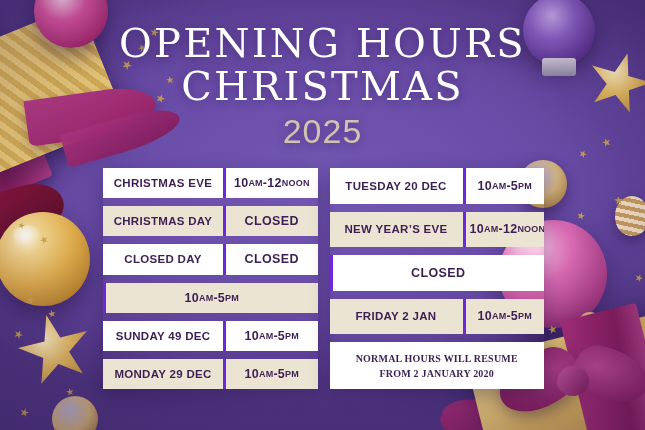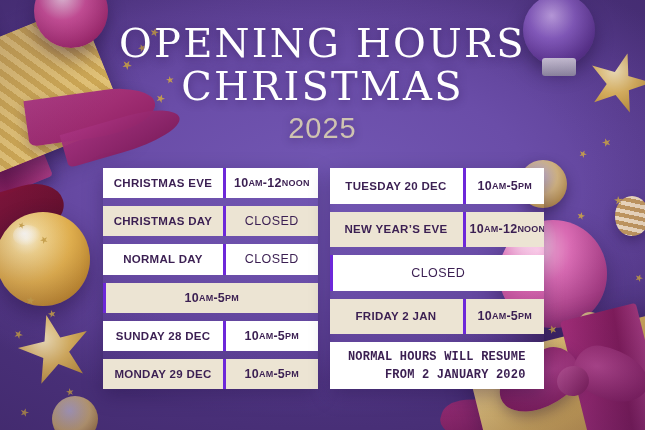--- a/index.html
+++ b/index.html
@@ -226,21 +226,21 @@
     font-weight:400;
     font-size:40px;
     line-height:1.08;
     letter-spacing:2.2px;
     text-shadow:0 2px 10px rgba(40,16,72,.45);
   }
   .title-year {
     margin-top:4px;
     font-family:"Liberation Sans", sans-serif;
     font-weight:400;
-    font-size:29px;
+    font-size:34px;
     letter-spacing:1px;
     color:#cfc3b1;
     text-shadow:0 2px 8px rgba(40,16,72,.4);
   }
 
   
   .tables {
     position:absolute;
     left:103px; top:168px;
     width:441px; height:221px;
@@ -278,39 +278,38 @@
     white-space:nowrap;
     text-align:center;
   }
   .cell.day   { flex:0 0 120px; }
   .cell.hours { flex:1 1 auto; border-left:3px solid #6d28d9; }
 
   .tbl.right .cell.day   { flex:0 0 133px; }
 
   .cell .num { font-size:12.5px; font-weight:700; }
   .cell .sm  { font-size:9px; font-weight:700; letter-spacing:.2px; }
-  .cell .closed { font-size:12.5px; font-weight:400; letter-spacing:.4px; }
+  .cell .closed { font-size:12.5px; font-weight:700; letter-spacing:.4px; }
 
   .note-row {
     flex:1.32 1 0;
     background:#ffffff;
     display:flex;
     align-items:center;
     justify-content:center;
     text-align:center;
     padding:0 10px;
   }
   .note-text {
     color:#3b1f52;
-    font-family:Liberation Mono, monospace;
+    font-family:Liberation Serif, serif;
     font-weight:700;
-    font-size:12px;
+    font-size:10px;
     line-height:1.5;
     letter-spacing:.2px;
-    text-align:right;
   }
   .note-text .bold { font-weight:700; }
 </style>
 </head>
 <body>
 
 <div id="poster">
 
   <div class="bg-base"></div>
 
@@ -381,37 +380,37 @@
       </div>
 
       <div class="row even">
         <div class="cell day">CHRISTMAS DAY</div>
         <div class="cell hours">
           <span class="closed">CLOSED</span>
         </div>
       </div>
 
       <div class="row odd">
-        <div class="cell day">NORMAL DAY</div>
+        <div class="cell day">CLOSED DAY</div>
         <div class="cell hours">
           <span class="closed">CLOSED</span>
         </div>
       </div>
 
       <div class="row even">
         <div class="cell hours">
           <span class="num">10</span>
             <span class="sm">AM</span>
             <span class="num">-5</span>
             <span class="sm">PM</span>
         </div>
       </div>
 
       <div class="row odd">
-        <div class="cell day">SUNDAY 28 DEC</div>
+        <div class="cell day">SUNDAY 49 DEC</div>
         <div class="cell hours">
           <span class="num">10</span>
             <span class="sm">AM</span>
             <span class="num">-5</span>
             <span class="sm">PM</span>
         </div>
       </div>
 
       <div class="row even">
         <div class="cell day">MONDAY 29 DEC</div>

